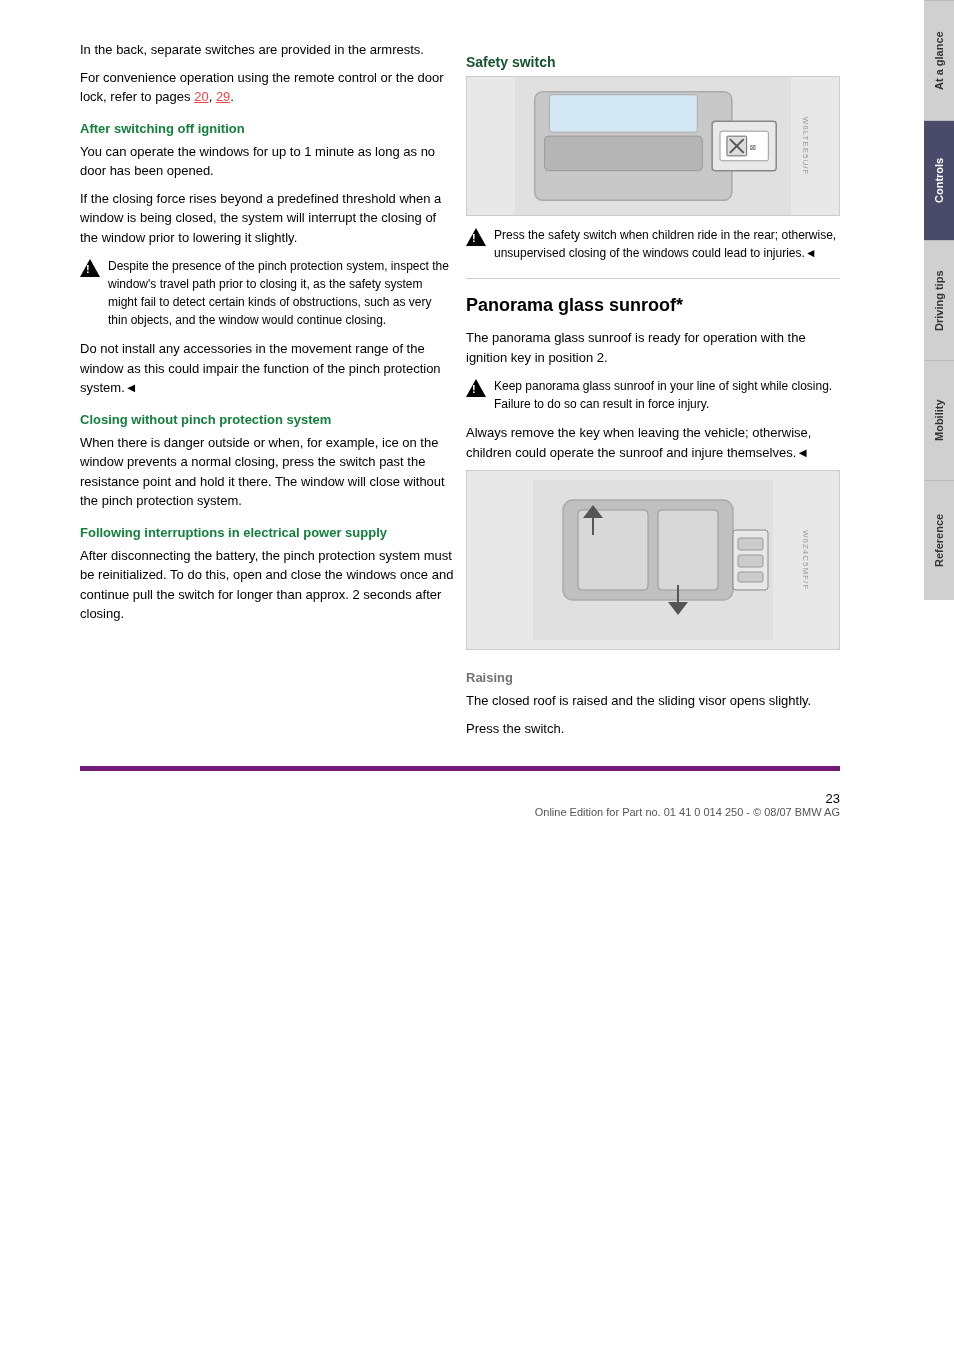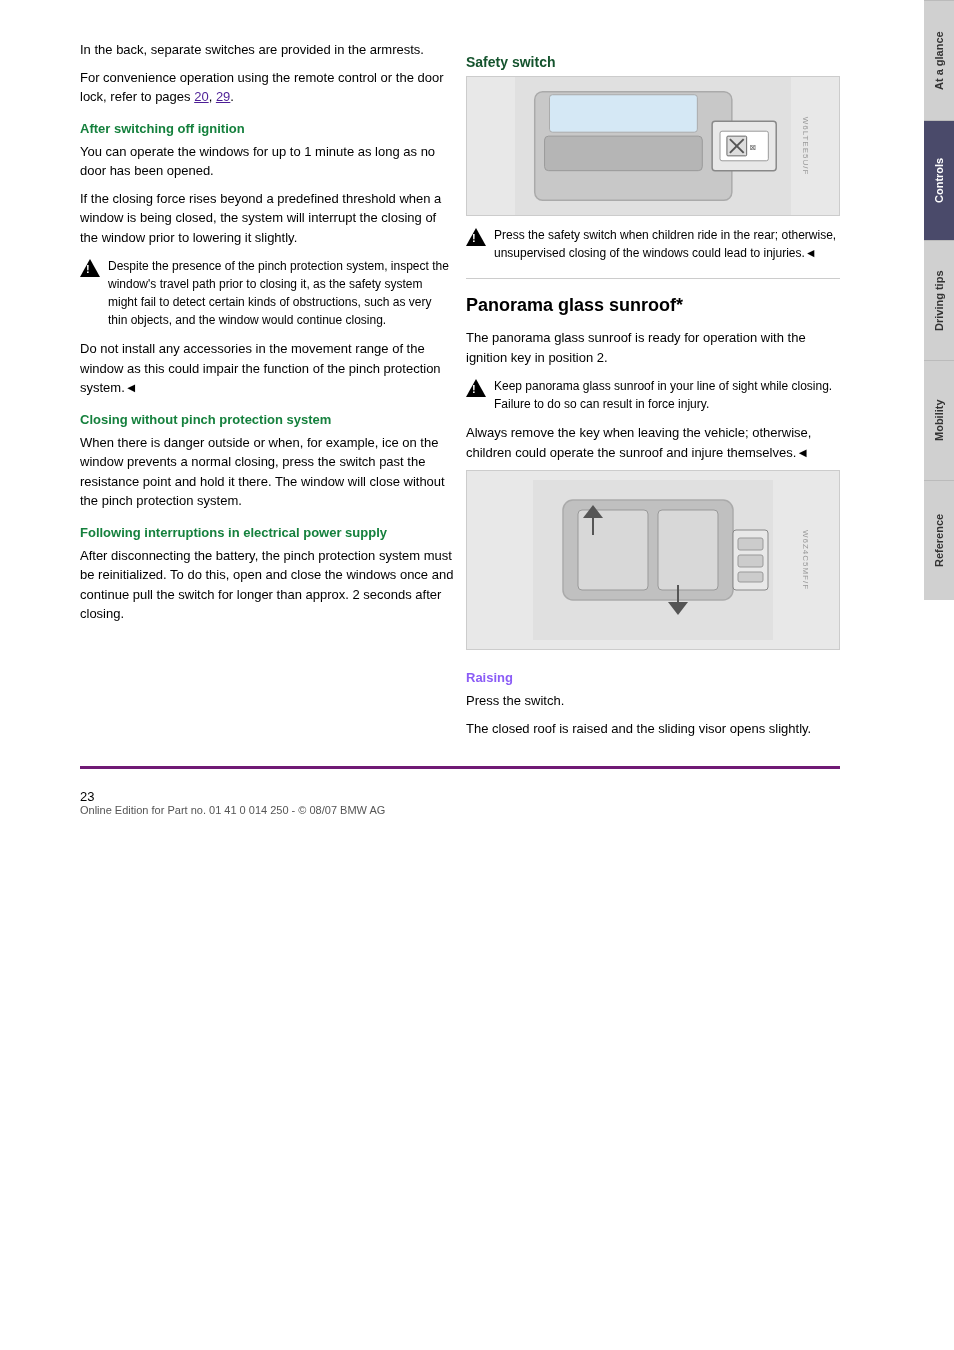--- a/index.html
+++ b/index.html
@@ -111,21 +111,21 @@
       transform: translateY(-50%) rotate(90deg);
       font-size: 8px;
       color: #999;
       letter-spacing: 1px;
     }
     .safety-switch-diagram {
       width: 100%;
       height: 100%;
     }
     .back-link {
-      color: #4c1d95;
+      color: #ef4444;
       text-decoration: underline;
       cursor: pointer;
     }
     .triangle-warn {
       display: inline-block;
       width: 0;
       height: 0;
       border-left: 10px solid transparent;
       border-right: 10px solid transparent;
       border-bottom: 18px solid #000;
@@ -142,25 +142,25 @@
       font-size: 11px;
       font-weight: bold;
     }
     .warn-row {
       display: flex;
       align-items: flex-start;
       gap: 8px;
       margin: 10px 0;
     }
     .footer {
-      text-align: left;
+      text-align: right;
       font-size: 11px;
       color: #555;
       padding: 20px 0 10px 0;
-      border-top: 3px solid #701a75;
+      border-top: 5px solid #701a75;
       margin-top: 20px;
     }
     .page-num {
       font-size: 13px;
       font-weight: normal;
       color: #000;
     }
     .divider-line {
       border: none;
       border-top: 1px solid #ccc;
@@ -258,23 +258,23 @@
             <line x1="145" y1="122" x2="145" y2="105" stroke="#555" stroke-width="2"></line>
 
             <rect x="200" y="50" width="35" height="60" rx="3" fill="#e8e8e8" stroke="#888" stroke-width="1"></rect>
             <rect x="205" y="58" width="25" height="12" rx="2" fill="#ccc" stroke="#999" stroke-width="1"></rect>
             <rect x="205" y="75" width="25" height="12" rx="2" fill="#ccc" stroke="#999" stroke-width="1"></rect>
             <rect x="205" y="92" width="25" height="10" rx="2" fill="#ccc" stroke="#999" stroke-width="1"></rect>
           </svg>
           <span class="img-watermark">W6Z4C5MF/F</span>
         </div>
 
-        <h3 class="sub-heading" style="color:#8b5cf6;margin-top:20px;">Raising</h3>
+        <h3 class="sub-heading" style="color:#737373;margin-top:20px;">Raising</h3>
+        <p class="body-text">The closed roof is raised and the sliding visor opens slightly.</p>
         <p class="body-text">Press the switch.</p>
-        <p class="body-text">The closed roof is raised and the sliding visor opens slightly.</p>
       </div>
     </div>
 
     <div class="footer">
       <span class="page-num">23</span><br>
       <span>Online Edition for Part no. 01 41 0 014 250 - © 08/07 BMW AG</span>
     </div>
   </div>
 
   <div class="right-tabs">

